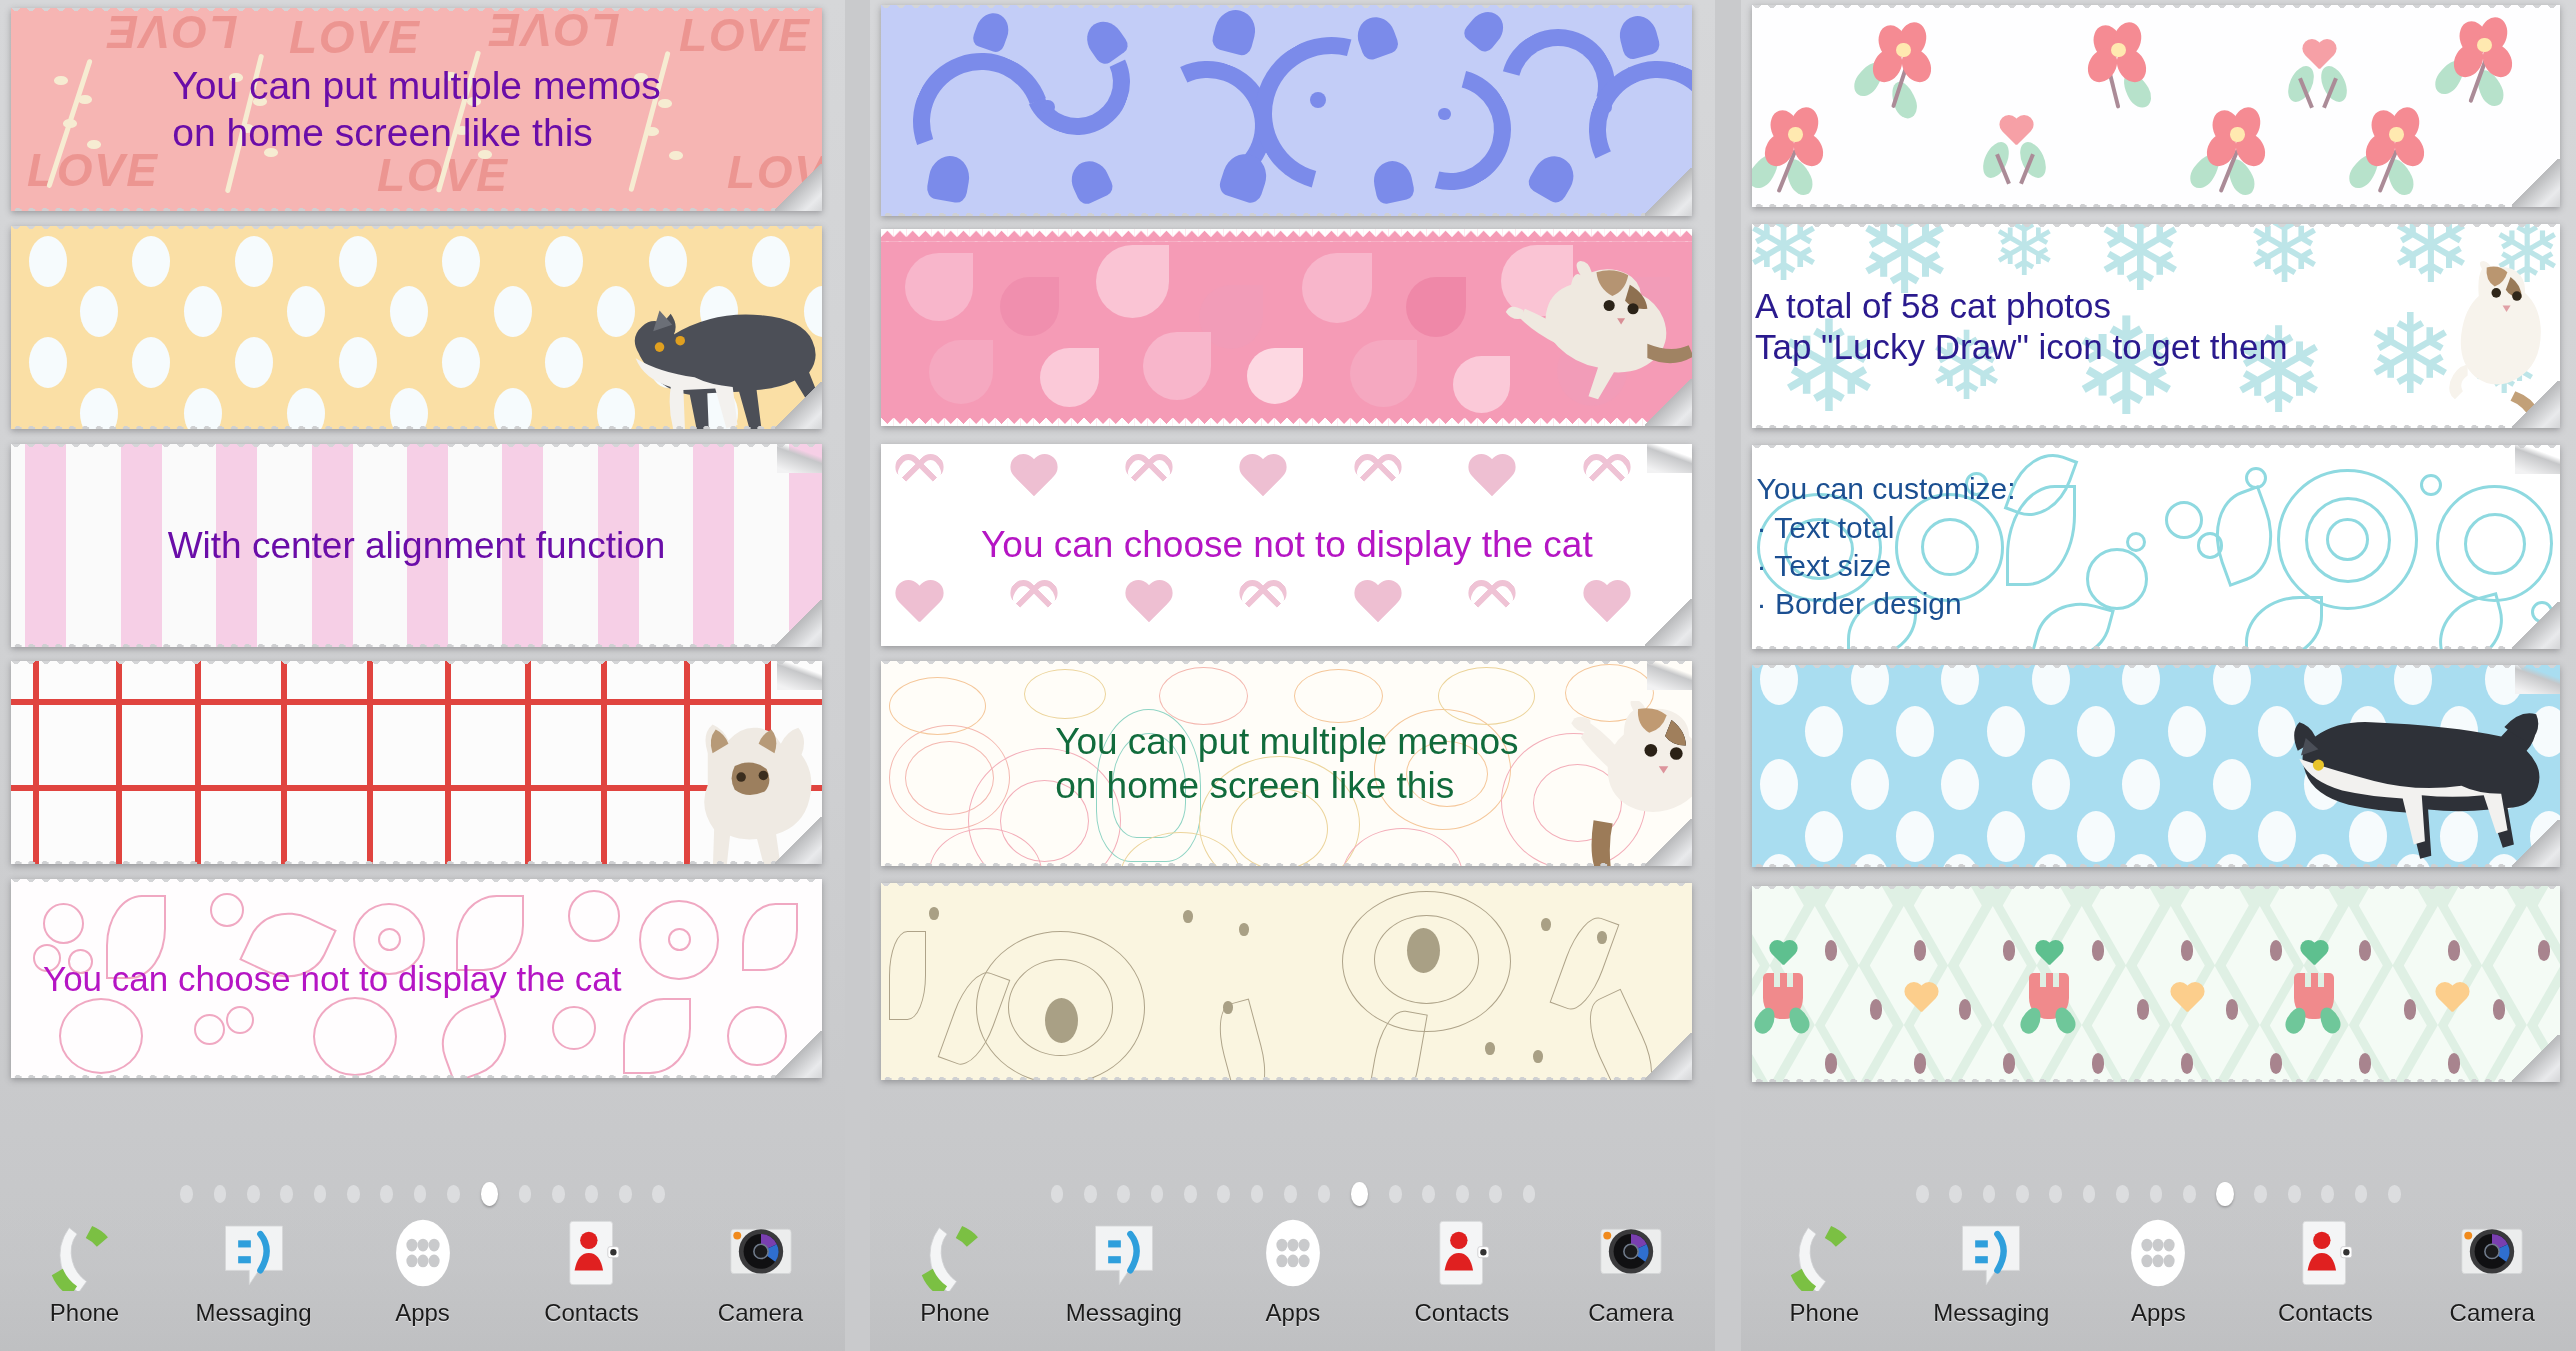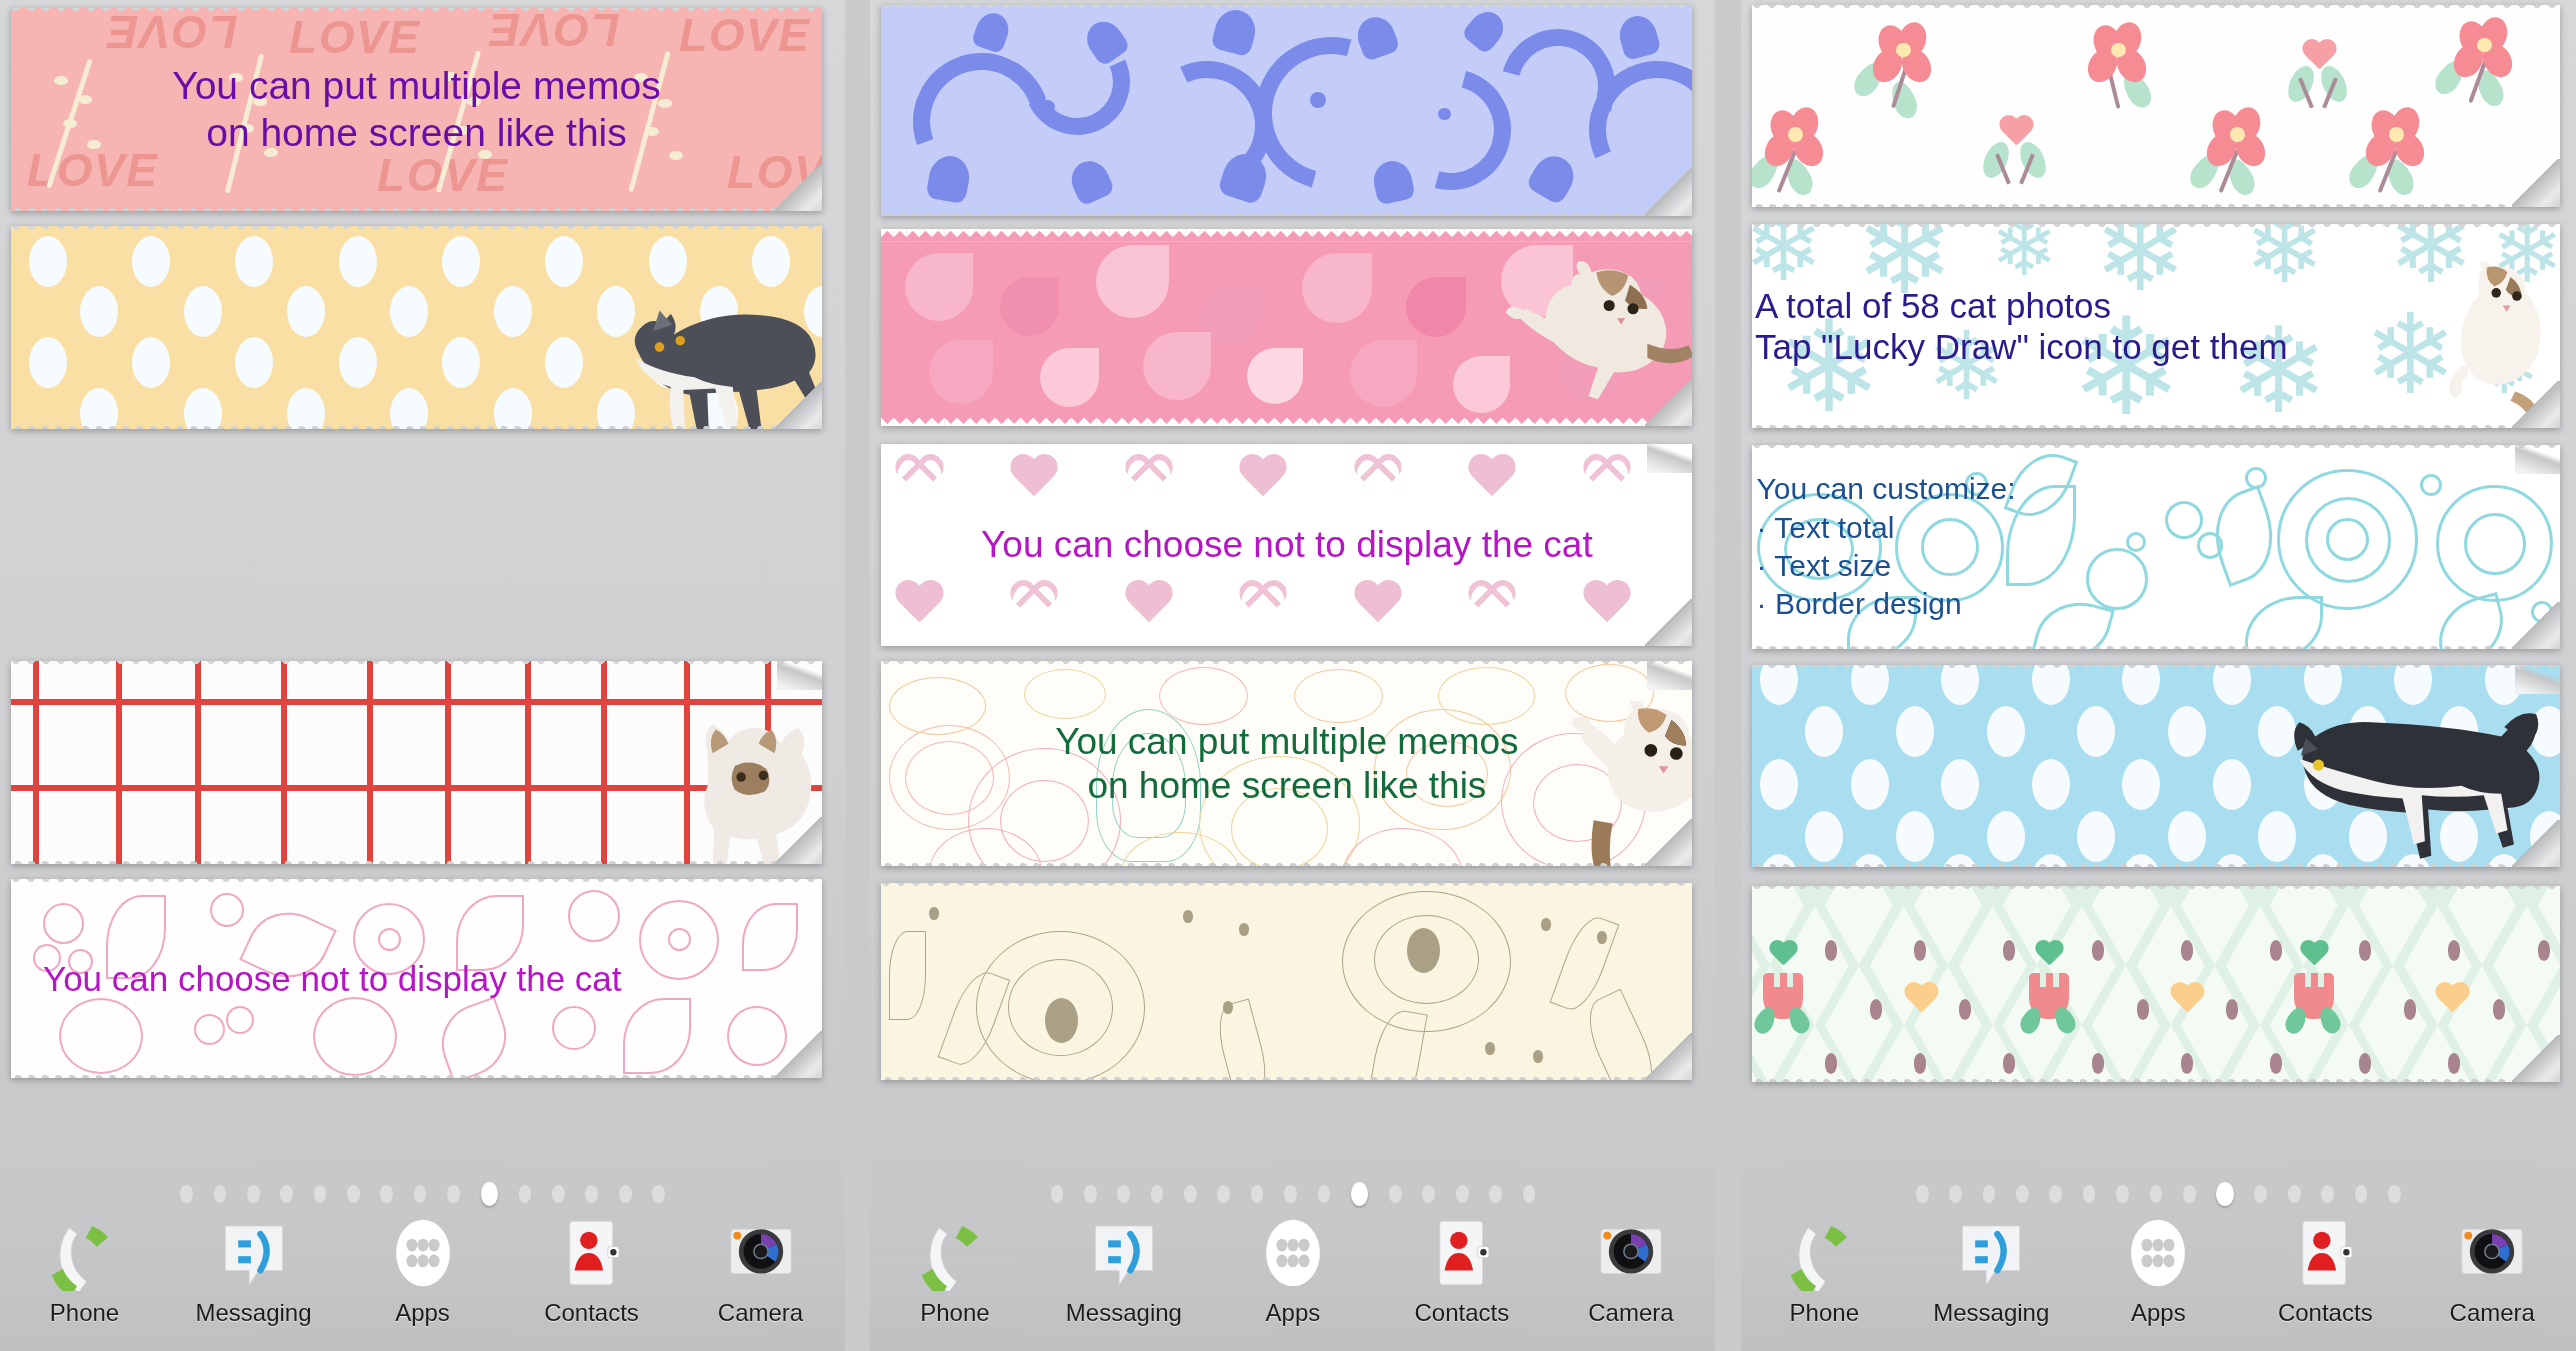--- a/index.html
+++ b/index.html
@@ -12,21 +12,21 @@
   .screen.s2{width:845px;margin-left:25.4px;}
   .screen.s3{width:835px;margin-left:25.4px;}
 
   
   .memo{position:absolute;left:11px;overflow:hidden;
         box-shadow:0 2.4px 6.4px rgba(80,80,85,.45);}
   .memo .bg{position:absolute;inset:0;}
   .memo .txt{position:absolute;inset:0;display:flex;flex-direction:column;
         justify-content:center;z-index:6;padding:0 17.5px;box-sizing:border-box;
         line-height:1.18;white-space:pre-line;}
-  .memo .txt.c{align-items:center;text-align:center;}
+  .memo .txt.c{align-items:center;}
   .memo .txt.l{align-items:flex-start;text-align:left;}
   
   .torn-t,.torn-b{position:absolute;left:0;right:0;height:11px;z-index:7;pointer-events:none;}
   .torn-t{top:-0.8px;background:
      radial-gradient(circle at 4.8px 0px,#d4d5d7 4px,transparent 4px) repeat-x 0 0/15px 11px;}
   .torn-b{bottom:-0.8px;background:
      radial-gradient(circle at 7.2px 11px,#cfd0d2 4px,transparent 4px) repeat-x 0 0/13.5px 11px;}
   .fold{position:absolute;right:-1.6px;bottom:-1.6px;width:49px;height:49px;z-index:8;
      background:linear-gradient(135deg,rgba(255,255,255,0) 46%,#b9babc 47%,#e9eaec 78%,#cfd0d2 100%);}
   .fold2{position:absolute;right:0px;top:-8px;width:45px;height:37px;z-index:8;
@@ -233,20 +233,38 @@
         <circle cx="96" cy="112" r="6" fill="#e0a020"></circle>
           <circle cx="122" cy="104" r="6" fill="#e0a020"></circle>
         <path d="M88 92 l8-26 l16 18z" fill="#6b6f77"></path>
       </svg>
       <div class="torn-t"></div>
       <div class="torn-b"></div>
       <div class="fold"></div>
       <div class="txt c" style="color:#6a0da8;font-size:35px;"></div>
     </div>
 
+    <div class="memo" style="top:444px;height:203px;width:811px;">
+      <div class="bg p-stripes">
+        <i style="left:14.3px"></i>
+          <i style="left:110px"></i>
+          <i style="left:205px"></i>
+          <i style="left:301px"></i>
+        <i style="left:396px"></i>
+          <i style="left:491px"></i>
+          <i style="left:587px"></i>
+          <i style="left:682px"></i>
+        <i style="left:778px"></i>
+      </div>
+      <div class="torn-t"></div>
+      <div class="torn-b"></div>
+      <div class="fold"></div>
+      <div class="fold2"></div>
+      <div class="txt c" style="color:#6a0da8;font-size:37px;">With center alignment function</div>
+    </div>
 
     <div class="memo" style="top:661px;height:203px;width:811px;">
       <div class="bg p-redgrid">
         <i class="v" style="left:22px"></i>
           <i class="v" style="left:105px"></i>
           <i class="v" style="left:184px"></i>
         <i class="v" style="left:270px"></i>
           <i class="v" style="left:356px"></i>
           <i class="v" style="left:434px"></i>
         <i class="v" style="left:514px"></i>

